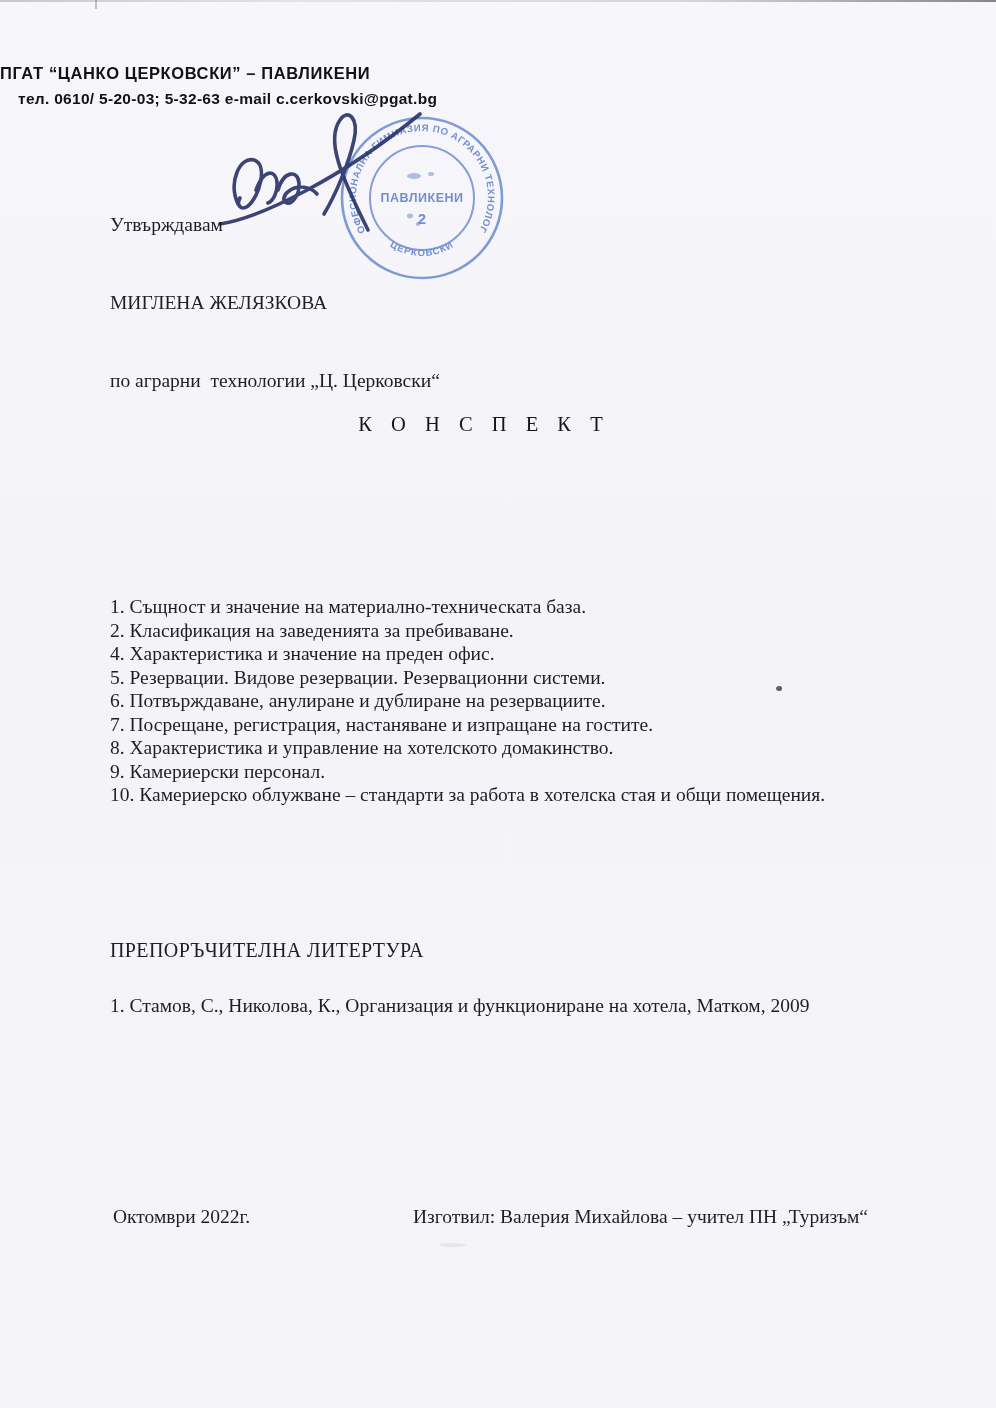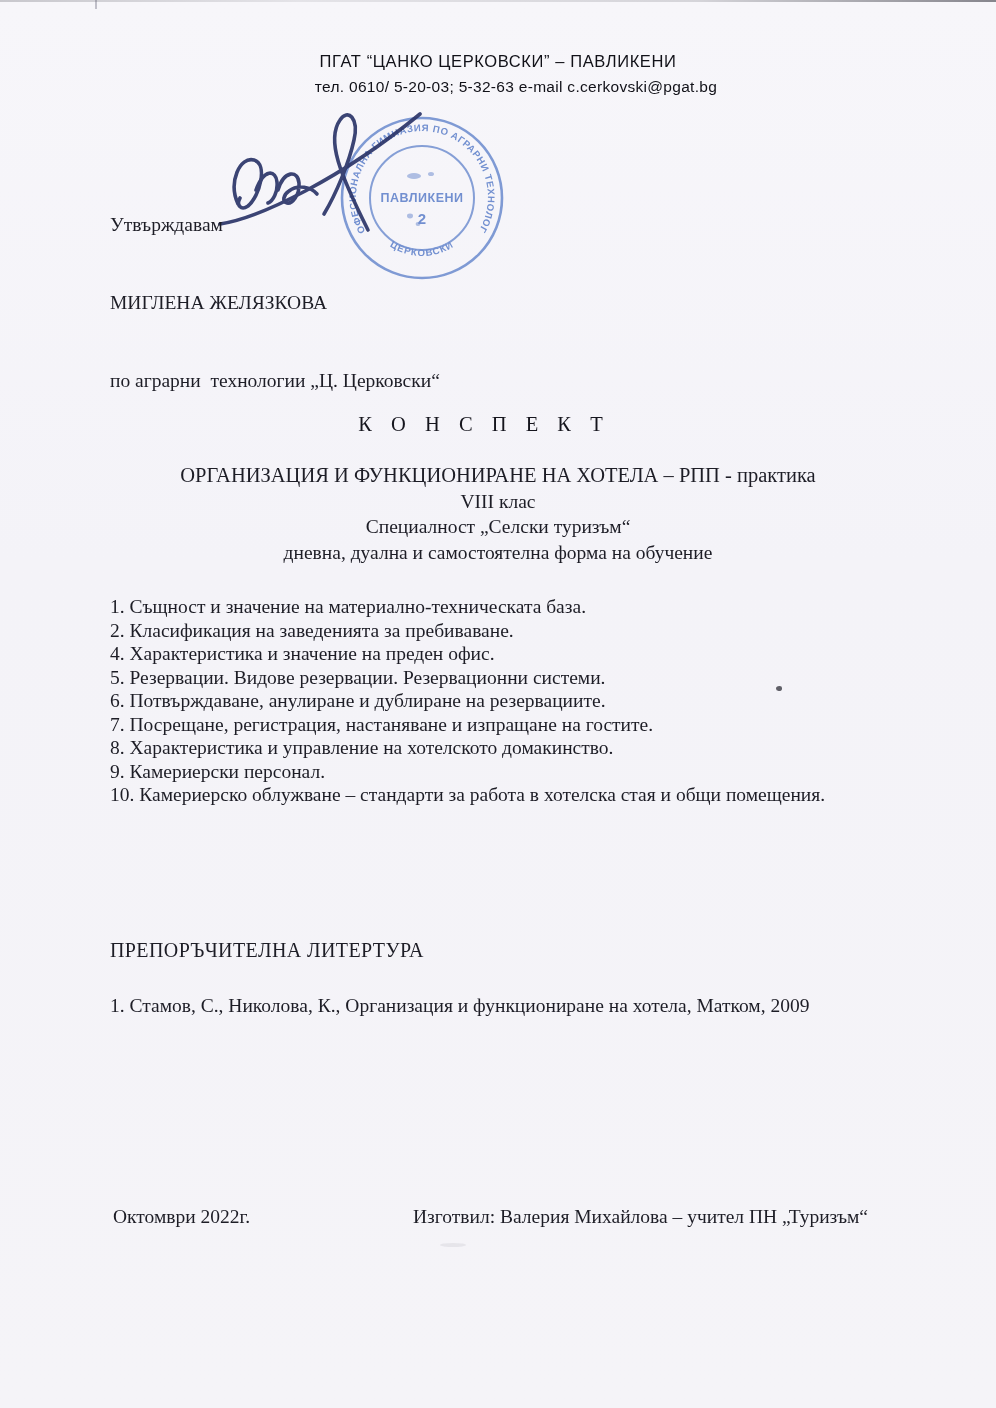--- a/index.html
+++ b/index.html
@@ -11,24 +11,23 @@
     overflow:hidden;
     font-family:"Liberation Serif","DejaVu Serif",serif;
     color:#1d1d26;
   }
   .scan-edge-top{
     position:absolute;top:0;left:0;width:100%;height:2px;
     background:linear-gradient(90deg, rgba(60,60,70,.25) 0%, rgba(60,60,70,.10) 30%, rgba(60,60,70,.18) 70%, rgba(40,40,50,.55) 100%);
   }
   .scan-tick{position:absolute;top:0;left:95px;width:2px;height:9px;background:rgba(90,90,110,.35);}
   .header{
-    position:absolute;top:52px;left:0;width:100%;
-    text-align:center;
+    position:absolute;top:64px;left:0;width:100%;
     font-family:"Liberation Sans","DejaVu Sans",sans-serif;
-    font-weight:normal;color:#111118;
+    font-weight:bold;color:#111118;
   }
   .header-line1{font-size:16.5px;letter-spacing:.6px;}
   .header-line2{font-size:15.5px;margin-top:7px;letter-spacing:.3px;transform:translateX(18px);}
   .approval{
     position:absolute;top:160px;left:110px;
     font-size:19.5px;line-height:26px;white-space:pre-wrap;
   }
   .approval div{white-space:pre;}
   .stamp{
     position:absolute;top:112px;left:336px;width:172px;height:172px;
@@ -122,26 +121,20 @@
   </svg>
 
   <div class="approval">
     <div>Утвърждавам</div>
     <div>МИГЛЕНА ЖЕЛЯЗКОВА</div>
     <div>по аграрни  технологии „Ц. Церковски“</div>
   </div>
 
   <div class="title">К О Н С П Е К Т</div>
 
-  <div class="subtitle">
-    <div class="subtitle-line1">ОРГАНИЗАЦИЯ И ФУНКЦИОНИРАНЕ НА ХОТЕЛА – РПП - практика</div>
-    <div class="subtitle-line2">VIII клас</div>
-    <div class="subtitle-line3">Специалност „Селски туризъм“</div>
-    <div class="subtitle-line4">дневна, дуална и самостоятелна форма на обучение</div>
-  </div>
 
   <div class="topics">
     <div>1. Същност и значение на материално-техническата база.</div>
     <div>2. Класификация на заведенията за пребиваване.</div>
     <div>4. Характеристика и значение на преден офис.</div>
     <div>5. Резервации. Видове резервации. Резервационни системи.</div>
     <div>6. Потвърждаване, анулиране и дублиране на резервациите.</div>
     <div>7. Посрещане, регистрация, настаняване и изпращане на гостите.</div>
     <div>8. Характеристика и управление на хотелското домакинство.</div>
     <div>9. Камериерски персонал.</div>

